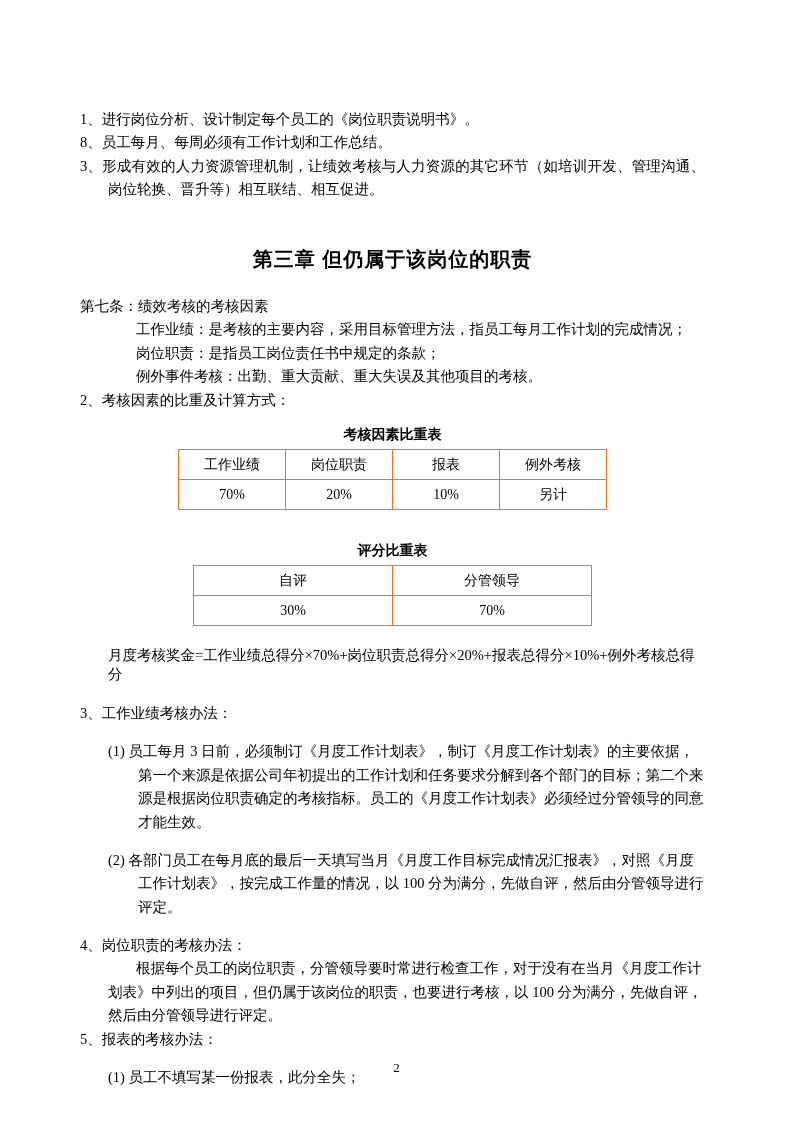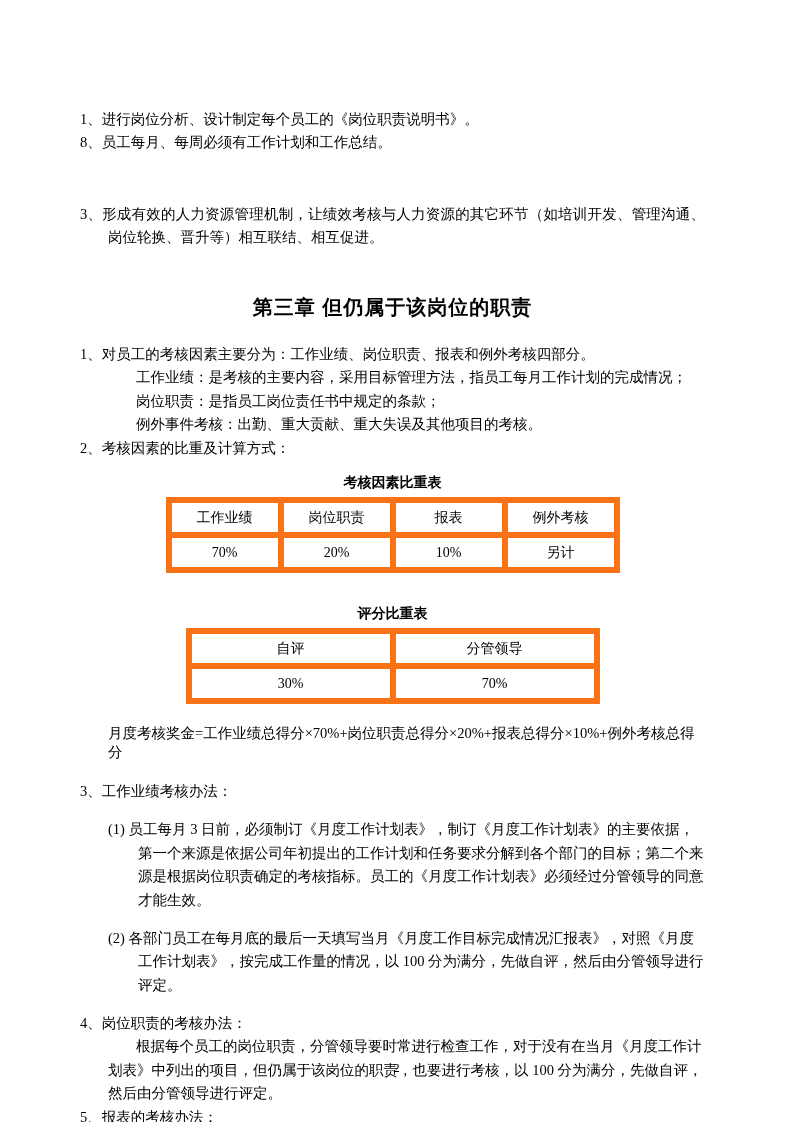--- a/index.html
+++ b/index.html
@@ -23,21 +23,20 @@
   }
   .para {
     font-size: 14.5px;
     line-height: 1.62;
     margin: 0;
     text-align: justify;
   }
   .hang {
     padding-left: 28px;
     text-indent: -28px;
-    margin-top: 48px;
   }
   .chapter-title {
     text-align: center;
     font-size: 20px;
     font-weight: bold;
     letter-spacing: 1px;
     margin: 44px 0 22px 0;
     font-family: "Liberation Sans", "DejaVu Sans", sans-serif;
   }
   .sect-head {
@@ -63,21 +62,21 @@
     font-size: 14px;
     font-weight: bold;
     margin-bottom: 5px;
     font-family: "Liberation Sans", "DejaVu Sans", sans-serif;
   }
   table.doc {
     border-collapse: collapse;
     font-size: 14px;
   }
   table.doc td {
-    border: 6px solid #f97316;
+    border: 1px solid #f97316;
     text-align: center;
     padding: 4px 10px;
     line-height: 1.5;
   }
   table.t1 td { width: 86px; }
   table.t2 td { width: 178px; }
   .formula {
     font-size: 14.5px;
     margin: 20px 0 18px 0;
     padding-left: 28px;
@@ -96,21 +95,21 @@
 <body>
 
 <div class="page">
 
   <p class="para">1、进行岗位分析、设计制定每个员工的《岗位职责说明书》。</p>
   <p class="para">8、员工每月、每周必须有工作计划和工作总结。</p>
   <p class="para hang">3、形成有效的人力资源管理机制，让绩效考核与人力资源的其它环节（如培训开发、管理沟通、岗位轮换、晋升等）相互联结、相互促进。</p>
 
   <h1 class="chapter-title">第三章   但仍属于该岗位的职责</h1>
 
-  <p class="sect-head">1、对员工的考核因素主要分为：工作业绩、岗位职责、报表和例外考核四部分。</p>
+  <p class="sect-head">第七条：绩效考核的考核因素</p>
   <p class="sect-head ind-2">工作业绩：是考核的主要内容，采用目标管理方法，指员工每月工作计划的完成情况；</p>
   <p class="sect-head ind-2">岗位职责：是指员工岗位责任书中规定的条款；</p>
   <p class="sect-head ind-2">例外事件考核：出勤、重大贡献、重大失误及其他项目的考核。</p>
 
   <p class="sect-head">2、考核因素的比重及计算方式：</p>
 
   <div class="table-wrap">
     <div class="table-caption">考核因素比重表</div>
     <table class="doc t1">
       <tbody>

